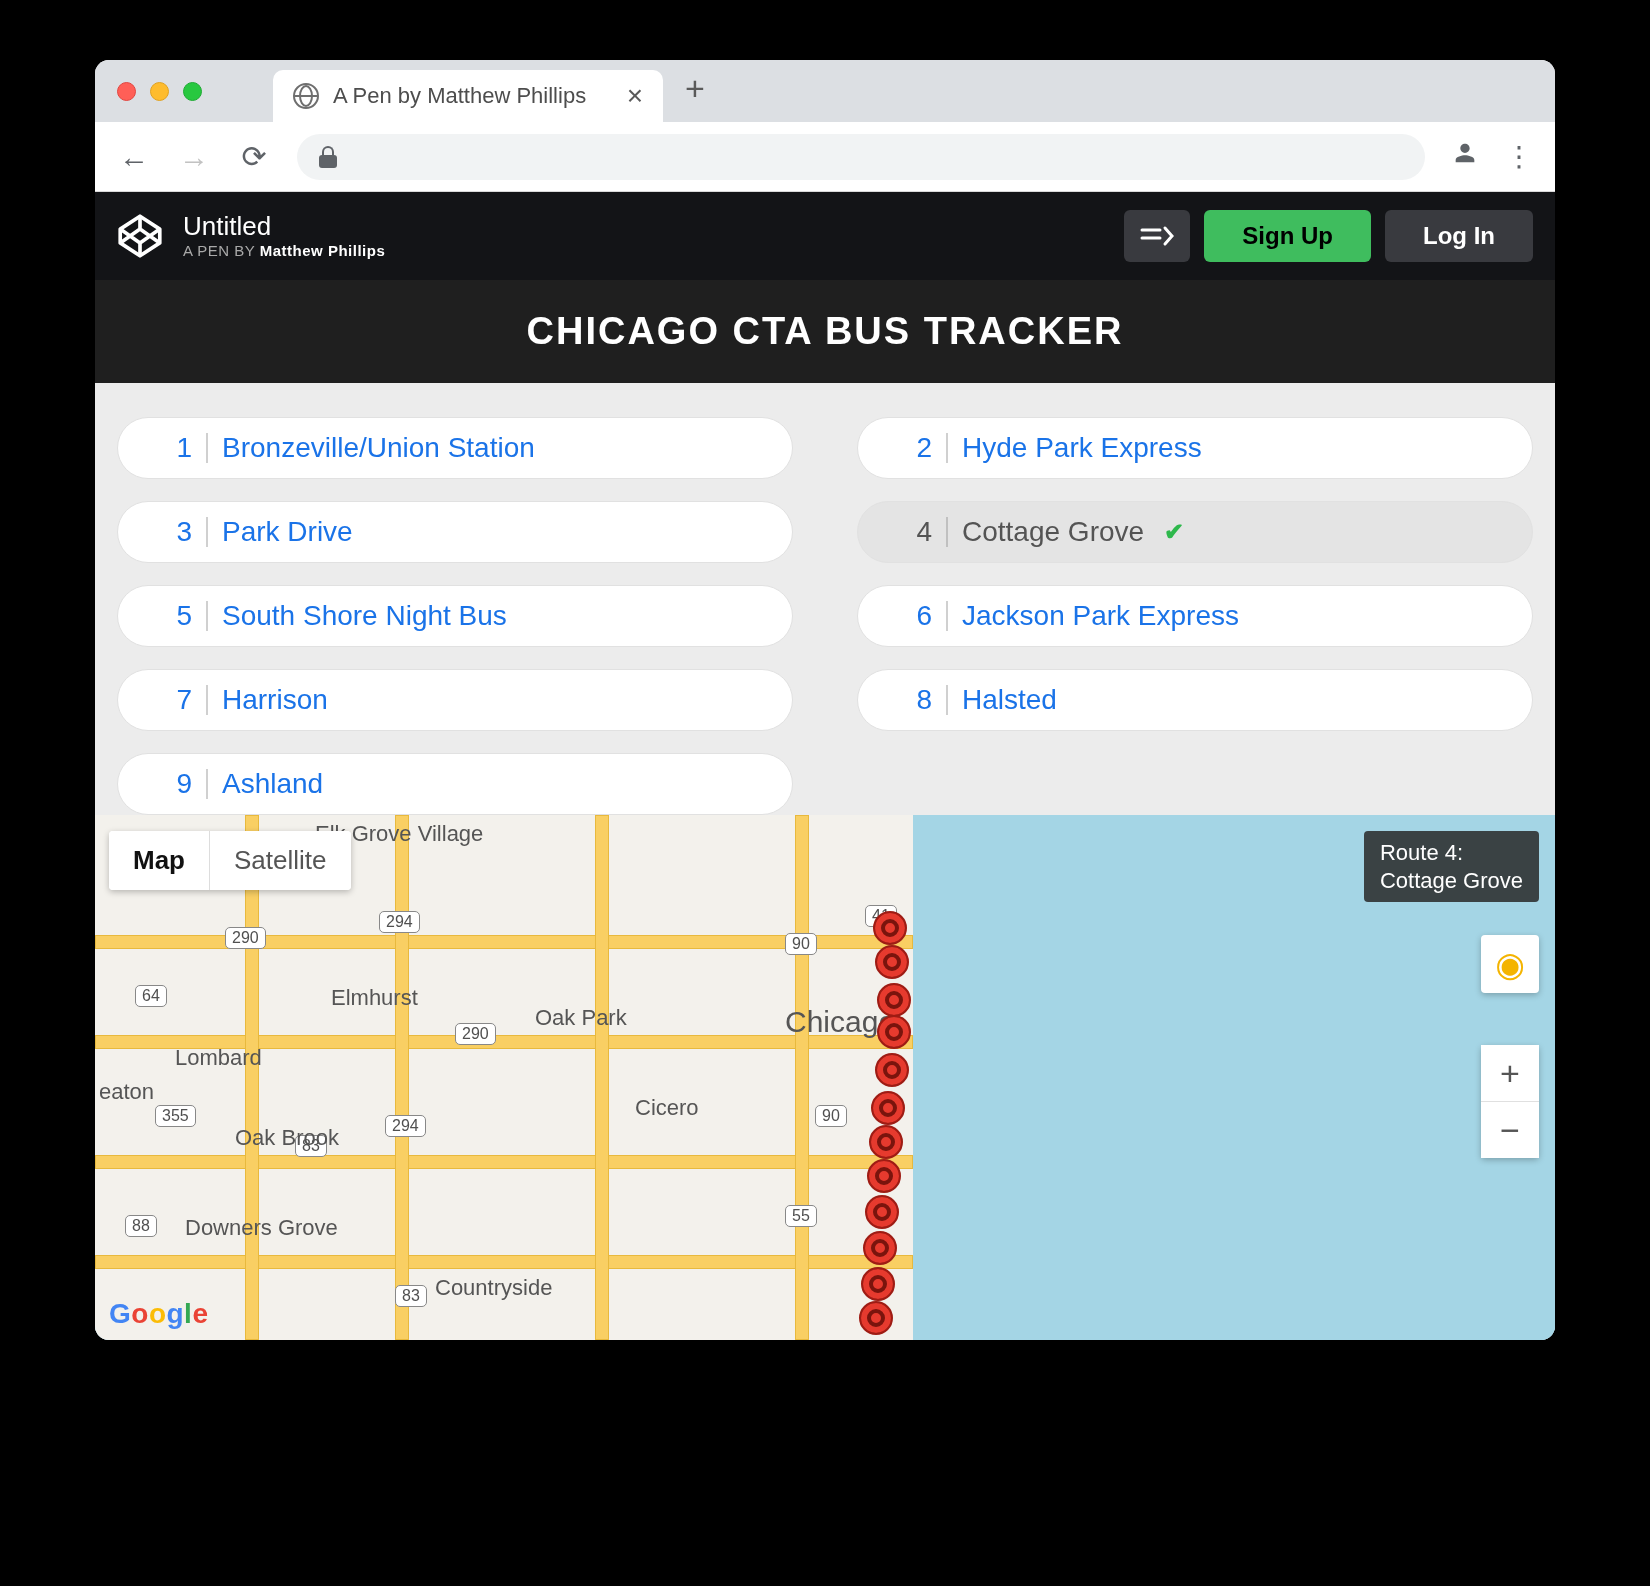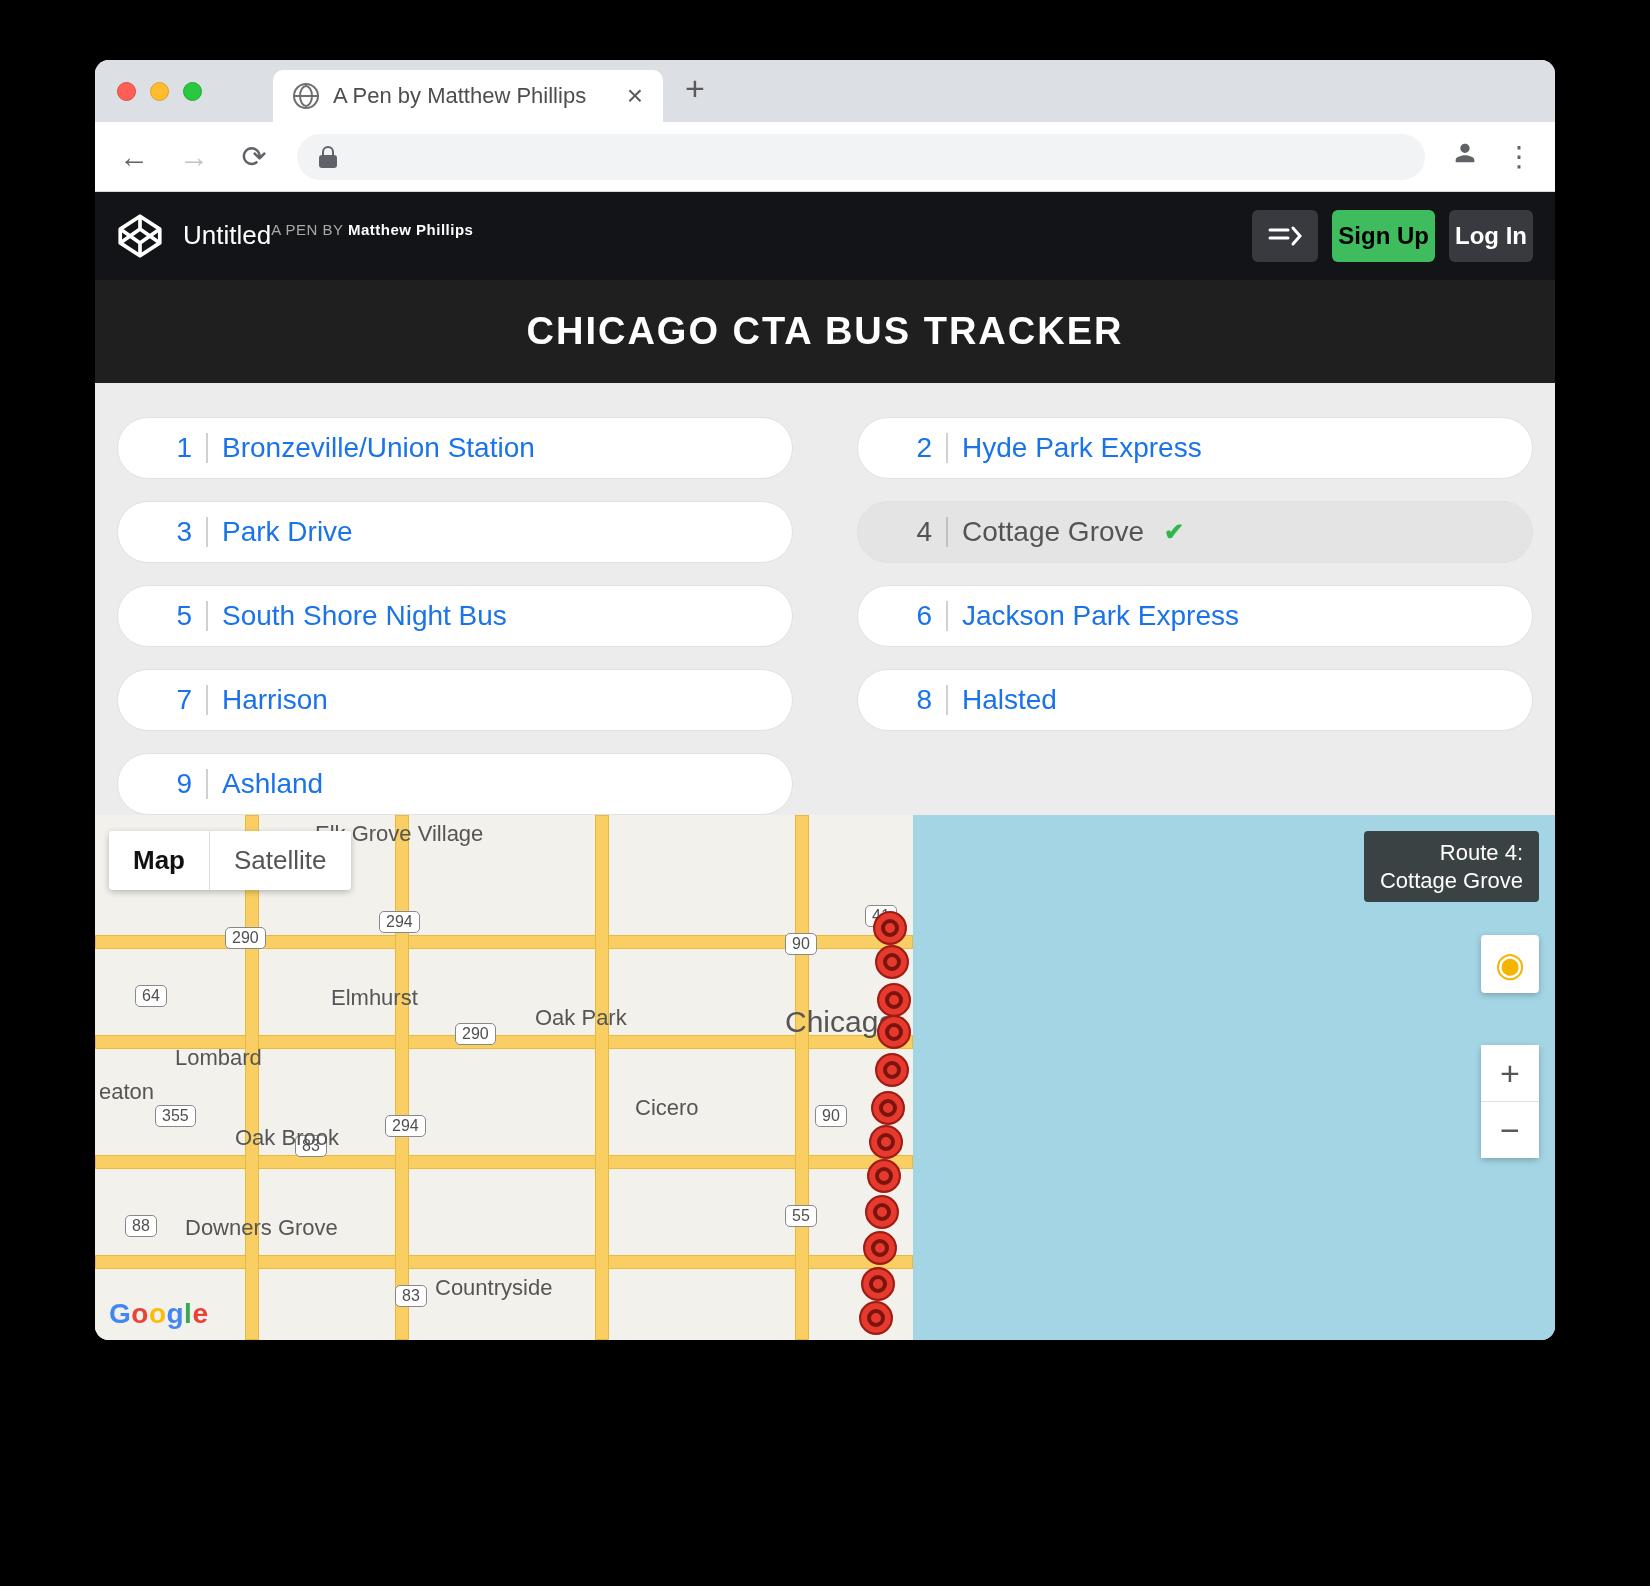--- a/index.html
+++ b/index.html
@@ -114,27 +114,27 @@
     display:flex;
     align-items:center;
     padding:0 22px;
     gap:20px;
     color:#fff;
   }
   .cp-logo {
     width:46px; height:46px; position:relative;
   }
   .cp-logo svg { width:100%; height:100%; }
-  .cp-title-block { display:flex; flex-direction:row; line-height:1.15; }
+  .cp-title-block { display:flex; flex-direction:column; line-height:1.15; }
   .cp-title { font-size:26px; color:#fff; }
   .cp-sub { font-size:15px; color:#a9a9a9; letter-spacing:.5px; }
   .cp-sub b { color:#fff; font-weight:700; }
   .cp-actions { margin-left:auto; display:flex; gap:14px; }
   .cp-btn {
-    height:52px; border-radius:6px; padding:0 6px;
+    height:52px; border-radius:6px; padding:0 38px;
     display:flex; align-items:center; font-size:24px; font-weight:600; cursor:pointer;
     background:#393a3f; color:#fff;
   }
   .cp-btn.icon-only { padding:0 16px; }
   .cp-btn.signup { background:#3fbd5e; color:#000; }
   
   .app-title {
     background:#1f1f1f;
     color:#fff;
     text-align:center;
@@ -218,21 +218,21 @@
     box-shadow:0 2px 6px rgba(0,0,0,.25);
   }
   .map-type-toggle button {
     border:none; background:#fff; padding:14px 24px; font-size:26px; cursor:pointer; color:#555;
   }
   .map-type-toggle button.active { color:#111; font-weight:600; }
   .map-type-toggle .divider { width:1px; background:#ddd; }
   .route-badge {
     position:absolute; right:16px; top:16px;
     background:rgba(40,40,40,.85); color:#fff;
-    padding:8px 16px; border-radius:4px; font-size:22px; text-align:right; line-height:1.25;
+    padding:8px 16px; border-radius:4px; font-size:22px; line-height:1.25;
   }
   .pegman {
     position:absolute; right:16px; top:120px;
     width:58px; height:58px; background:#fff; border-radius:4px;
     box-shadow:0 2px 6px rgba(0,0,0,.25);
     display:flex; align-items:center; justify-content:center;
   }
   .pegman span { color:#f4b400; font-size:34px; }
   .zoom-ctrl {
     position:absolute; right:16px; top:230px;

